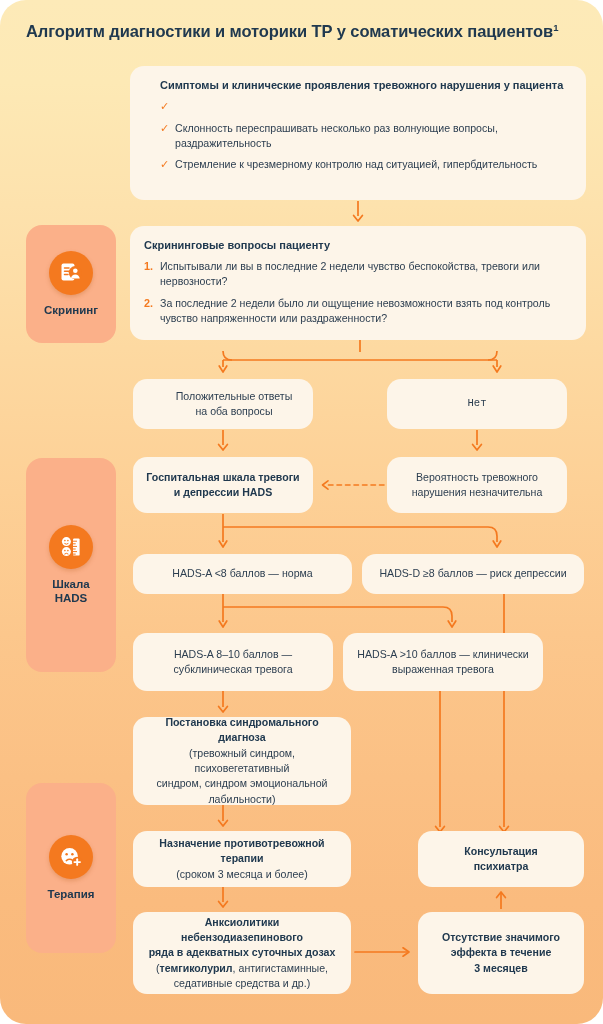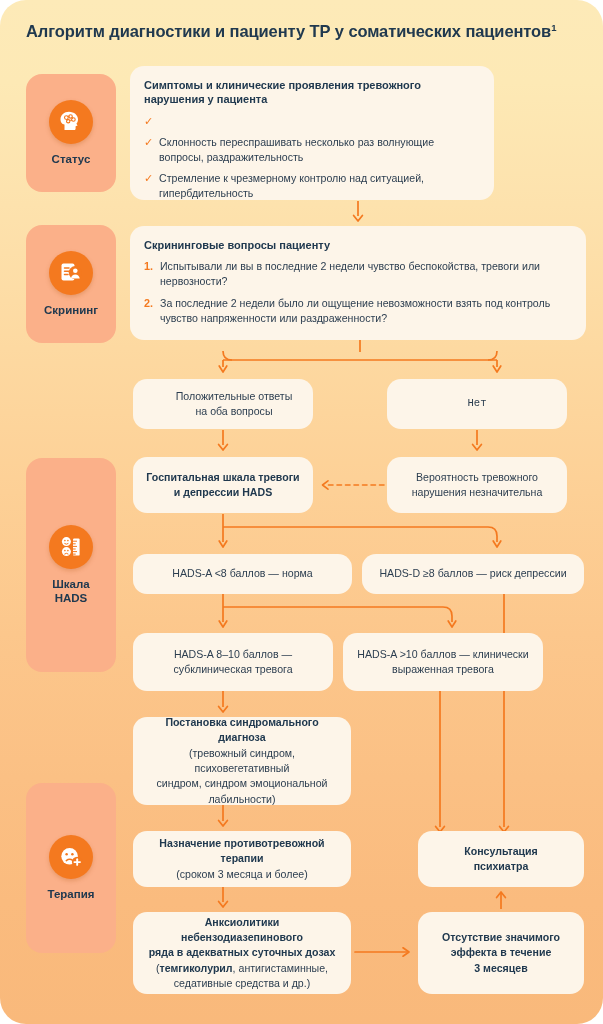--- a/index.html
+++ b/index.html
@@ -157,38 +157,23 @@
   
   .conn { position: absolute; }
   .conn svg { display: block; overflow: visible; }
 </style>
 </head>
 <body>
 
 <div class="poster">
 
   <div class="title">
-    <span>Алгоритм диагностики и пациенту ТР у соматических пациентов</span><sup>1</sup>
-  </div>
-
-  <div class="stage" id="stage-status">
-    <div class="stage-icon">
-      <svg width="26" height="26" viewBox="0 0 26 26">
-        <path d="M6.5 21 L6.5 15.5 C3.6 15 2.5 12.6 2.5 10.4 C2.5 6 6.2 2.7 11 2.7 C16.2 2.7 20 6.3 20 10.6 C20 12.6 19.2 13.9 18.4 14.7 L19.6 16.6 L17.6 17.2 L17.6 19.4 C17.6 20.4 16.9 21 16 21 Z" fill="#fff"></path>
-        <g fill="none" stroke="#f4791f" stroke-width="1.1" stroke-linecap="round">
-          <circle cx="8.4" cy="8.6" r="1.9"></circle>
-          <circle cx="12.6" cy="7.4" r="1.7"></circle>
-          <circle cx="15.4" cy="10.5" r="1.8"></circle>
-          <circle cx="10.2" cy="12.2" r="1.7"></circle>
-          <path d="M9.9 7.6 L11.2 7.1 M14.1 8.6 L14.6 9.4 M11.6 11.3 L13.9 11.2 M9.4 10.3 L9.9 11.1"></path>
-        </g>
-      </svg>
-    </div>
-    <div class="stage-label">Статус</div>
-  </div>
+    <span>Алгоритм диагностики и моторики ТР у соматических пациентов</span><sup>1</sup>
+  </div>
+
 
   <div class="stage" id="stage-screen">
     <div class="stage-icon">
       <svg width="26" height="26" viewBox="0 0 26 26">
         <rect x="3.5" y="3.5" width="13" height="17" rx="2" fill="#fff"></rect>
         <g stroke="#f4791f" stroke-width="1.5" stroke-linecap="round">
           <path d="M6.5 8 H11"></path>
             <path d="M6.5 11.3 H12.5"></path>
             <path d="M6.5 14.6 H10"></path>
         </g>
@@ -244,21 +229,21 @@
         <circle cx="19.2" cy="18.1" r="5.3" fill="#f4791f"></circle>
         <g stroke="#fff" stroke-width="1.9" stroke-linecap="round">
           <path d="M19.2 15.3 V20.9"></path>
             <path d="M16.4 18.1 H22"></path>
         </g>
       </svg>
     </div>
     <div class="stage-label">Терапия</div>
   </div>
 
-  <div class="card" style="left:130px; top:66px; width:364px; height:134px; padding:12px 16px 12px 14px;">
+  <div class="card" style="left:130px; top:66px; width:456px; height:134px; padding:12px 16px 12px 30px;">
     <div class="card-title">Симптомы и клинические проявления тревожного нарушения у пациента</div>
     <div class="check-list">
       <div class="check-item">
         <span class="check-mark">✓</span>
       </div>
       <div class="check-item">
         <span class="check-mark">✓</span>
         <span>Склонность переспрашивать несколько раз волнующие вопросы, раздражительность</span>
       </div>
       <div class="check-item">

